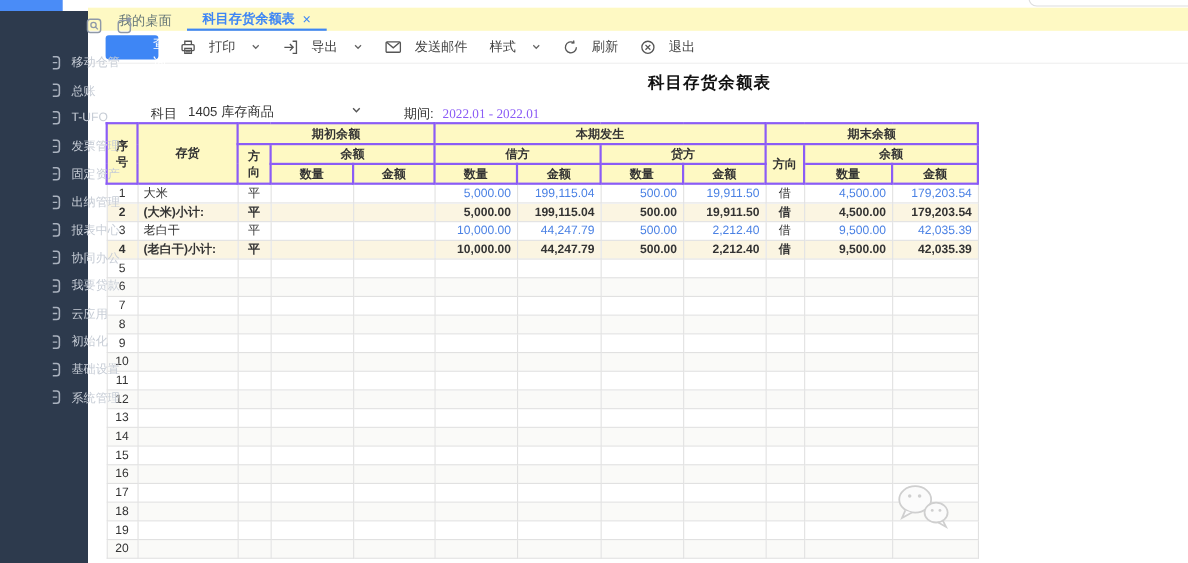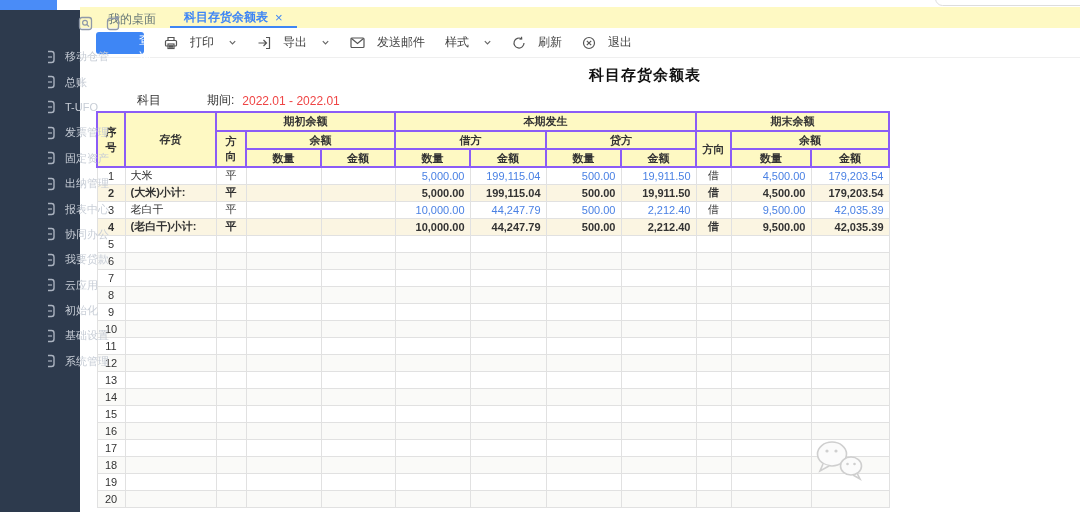--- a/index.html
+++ b/index.html
@@ -45,21 +45,21 @@
 
   
   .report-title { position:absolute; top:66px; left:130px; right:0; text-align:center;
     font-size:15px; font-weight:bold; color:#111; letter-spacing:1px; }
   .filters { position:absolute; top:92px; left:57px; display:flex; align-items:center; font-size:12px; color:#333; }
   .f-label { color:#333; margin-right:8px; }
   .subject-select { position:relative; width:160px; border-bottom:1px solid #9a9a9a; padding:1px 14px 3px 2px;
     cursor:pointer; }
   .subject-select .sel-chev { position:absolute; right:0; top:2px; }
   .period-label { margin-left:38px; margin-right:8px; color:#333; }
-  .period-value { color:#ef4444; cursor:pointer; }
+  .period-value { color:#8b5cf6; cursor:pointer;font-family:Liberation Serif, serif; }
 
   
   .table-wrap { position:absolute; top:111px; left:16px; width:793px; }
   table.grid { border-collapse:collapse; table-layout:fixed; width:792px; font-size:11px; }
   table.grid th { background:#fef9c3; border:2px solid #8b5cf6; font-weight:bold; color:#333;
     padding:0 4px; text-align:center; }
   tr.h1 th { height:19px; }
   tr.h2 th, tr.h3 th { height:18px; }
   table.grid td { border:1px solid #e1e1e1; border-top:1px solid #e7e7e7; height:17px; padding:0 5px;
     color:#333; overflow:hidden; white-space:nowrap; }
@@ -164,20 +164,28 @@
             </span>
             <span>退出</span>
           </span>
         </span>
     </div>
 
     <div class="report-title">科目存货余额表</div>
 
     <div class="filters">
       <span class="f-label">科目</span>
+      <span class="subject-select">
+        <span>1405 库存商品</span>
+        <span class="sel-chev">
+          <svg width="10" height="10" viewBox="0 0 10 10">
+              <path d="M2 3.5 L5 6.5 L8 3.5" fill="none" stroke="#555" stroke-width="1.3"></path>
+            </svg>
+        </span>
+      </span>
       <span class="period-label">期间:</span>
       <span class="period-value">2022.01 - 2022.01</span>
     </div>
 
     <div class="table-wrap">
       <table class="grid">
         <colgroup>
           <col style="width:28px">
             <col style="width:91px">
             <col style="width:30px">

